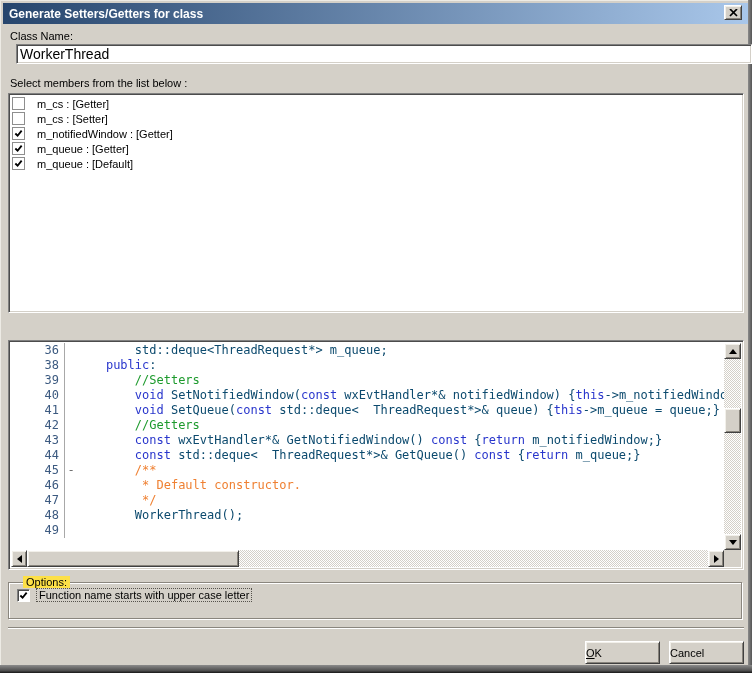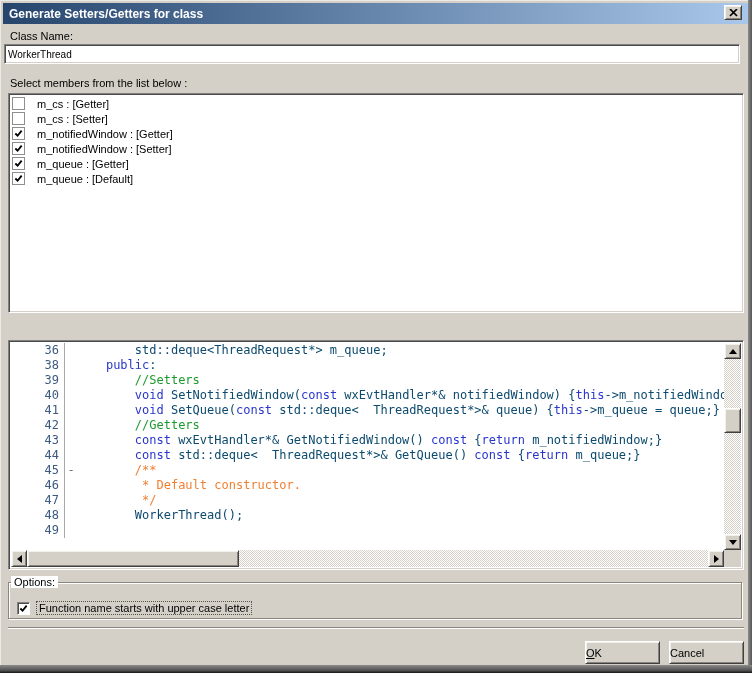--- a/index.html
+++ b/index.html
@@ -28,22 +28,22 @@
     box-shadow:inset 1px 1px 0 #f2f0ea, inset -1px -1px 0 #87837b;
   }
   .sunken{
     background:#fff;border:1px solid;border-color:#808080 #ffffff #ffffff #808080;
     box-shadow:inset 1px 1px 0 #4c4c4c, inset -1px -1px 0 #d4d0c8;
   }
   .lbl{position:absolute;white-space:nowrap;text-align:center;}
 
   #class-label{left:10px;top:30px;}
   #class-input{
-    position:absolute;left:4px;top:44px;width:736px;height:20px;box-sizing:border-box;
-    padding:2px 3px;font-family:"Liberation Sans",sans-serif;font-size:10px;color:#000;outline:none;
+    position:absolute;left:16px;top:44px;width:736px;height:20px;box-sizing:border-box;
+    padding:2px 3px;font-family:"Liberation Sans",sans-serif;font-size:14px;color:#000;outline:none;
   }
   #select-label{left:10px;top:77px;}
 
   #members-list{
     position:absolute;left:8px;top:93px;width:736px;height:220px;box-sizing:border-box;
     padding-top:2px;overflow:hidden;
   }
   .member-row{display:flex;align-items:center;height:15px;padding-left:3px;}
   .cb-flat{
     flex:none;width:11px;height:11px;background:#fff;border:1px solid #8e8e8e;
@@ -84,22 +84,22 @@
   #hs-thumb{position:absolute;left:16px;top:0;width:212px;height:17px;box-sizing:border-box;}
   .tri-up{width:0;height:0;border-left:4px solid transparent;border-right:4px solid transparent;border-bottom:5px solid #000;}
   .tri-down{width:0;height:0;border-left:4px solid transparent;border-right:4px solid transparent;border-top:5px solid #000;}
   .tri-left{width:0;height:0;border-top:4px solid transparent;border-bottom:4px solid transparent;border-right:5px solid #000;}
   .tri-right{width:0;height:0;border-top:4px solid transparent;border-bottom:4px solid transparent;border-left:5px solid #000;}
 
   #options-group{
     position:absolute;left:8px;top:582px;width:734px;height:37px;box-sizing:border-box;
     border:1px solid #8a867e;box-shadow:1px 1px 0 #ffffff, inset 1px 1px 0 #ffffff;
   }
-  #options-legend{position:absolute;left:2px;top:-7px;background:#ffffff;padding:0 3px;}
-  .opt-row{position:absolute;left:8px;top:18px;display:flex;align-items:center;}
+  #options-legend{position:absolute;left:14px;top:-7px;background:#fde047;padding:0 3px;}
+  .opt-row{position:absolute;left:8px;top:5px;display:flex;align-items:center;}
   .cb-sunken{
     flex:none;width:11px;height:11px;background:#fff;border:1px solid;
     border-color:#808080 #ffffff #ffffff #808080;box-shadow:inset 1px 1px 0 #4c4c4c;
     display:flex;align-items:center;justify-content:center;margin-right:6px;
   }
   .focus-label{border:1px dotted #55524c;padding:0 2px;}
 
   #divider{position:absolute;left:8px;top:627px;width:736px;height:1px;background:#8a867e;box-shadow:0 1px 0 #ffffff;}
 
   .push-btn{
@@ -142,28 +142,20 @@
         <span class="cb-flat"></span>
         <span class="txt">m_cs : [Setter]</span>
       </div>
       <div class="member-row">
         <span class="cb-flat">
           <svg width="9" height="9" viewBox="0 0 10 10">
             <path d="M1.5 5 L4 7.5 L8.5 1.8" stroke="#000" stroke-width="2" fill="none"></path>
           </svg>
         </span>
         <span class="txt">m_notifiedWindow : [Getter]</span>
-      </div>
-      <div class="member-row">
-        <span class="cb-flat">
-          <svg width="9" height="9" viewBox="0 0 10 10">
-            <path d="M1.5 5 L4 7.5 L8.5 1.8" stroke="#000" stroke-width="2" fill="none"></path>
-          </svg>
-        </span>
-        <span class="txt">m_notifiedWindow : [Setter]</span>
       </div>
       <div class="member-row">
         <span class="cb-flat">
           <svg width="9" height="9" viewBox="0 0 10 10">
             <path d="M1.5 5 L4 7.5 L8.5 1.8" stroke="#000" stroke-width="2" fill="none"></path>
           </svg>
         </span>
         <span class="txt">m_queue : [Getter]</span>
       </div>
       <div class="member-row">

